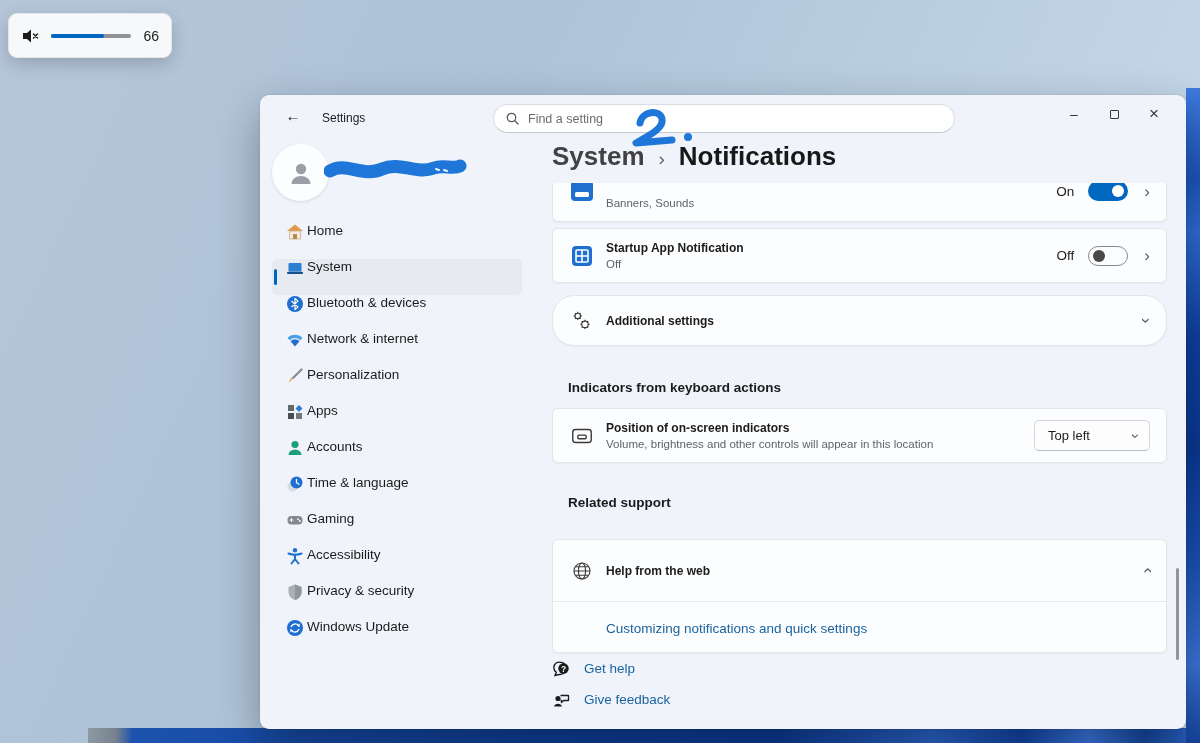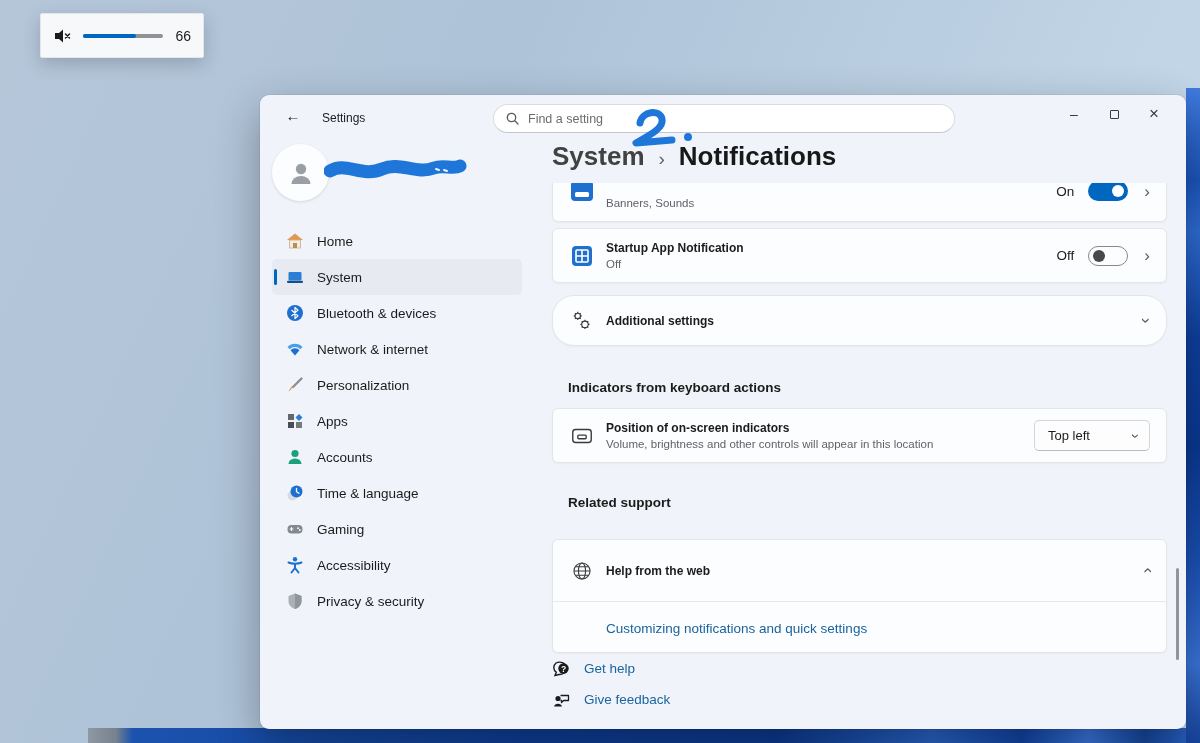--- a/index.html
+++ b/index.html
@@ -11,22 +11,22 @@
   }
   
   .bottom-band { position:absolute; left:88px; right:0; bottom:0; height:15px;
     background:linear-gradient(90deg,#8e98a3 0%,#76828e 2.5%,#1c53ae 4%,#0e3e96 40%,#0c3a90 62%,#2a62c6 76%,#1244a4 84%,#3a74dc 90%,#16489f 95%,#2e66c8 100%);
   }
   .right-band { position:absolute; right:0; top:88px; bottom:0; width:14px;
     background:linear-gradient(180deg,#3f7ade 0%,#1c55bc 14%,#2e6cd4 22%,#0f3f9f 38%,#0b3892 55%,#1a50b4 72%,#3a74d8 88%,#16449e 100%);
   }
   
   .osd { position:absolute; left:8px; top:13px; width:164px; height:45px; background:#f6f8fa;
-    border:1px solid #e3e6ea; border-radius:2px; box-shadow:0 6px 18px rgba(0,0,0,.18);
-    display:flex; align-items:center; padding:0 12px; gap:10px;margin-left:32px; }
+    border:1px solid #e3e6ea; border-radius:9px; box-shadow:0 6px 18px rgba(0,0,0,.18);
+    display:flex; align-items:center; padding:0 12px; gap:10px; }
   .osd .val { font-size:14px; color:#1b1b1b; min-width:18px; text-align:right; }
   .osd .track { position:relative; flex:1; height:4px; border-radius:2px; background:#8f9297; }
   .osd .fill { position:absolute; left:0; top:0; bottom:0; border-radius:2px; background:#0067c0; }
   
   .window { position:absolute; left:260px; top:95px; width:926px; height:634px;
     background:#f0f4fa; border-radius:9px;
     box-shadow:0 16px 44px rgba(0,0,0,.32), 0 0 0 1px rgba(0,0,0,.05); }
   .titlebar-left { position:absolute; left:20px; top:12px; display:flex; align-items:center; gap:16px; }
   .back-btn { font-size:15px; color:#1b1b1b; width:26px; height:22px; text-align:center; cursor:pointer; }
   .app-title { font-size:12px; color:#1b1b1b; }
@@ -39,21 +39,21 @@
     display:flex; align-items:center; padding:0 12px; gap:9px; }
   .searchbox input { border:none; outline:none; flex:1; font-size:12.5px; color:#333; background:transparent;
     font-family:"Liberation Sans",sans-serif; }
   .searchbox input::placeholder { color:#6c6c6c; }
   
   .avatar { position:absolute; left:12px; top:49px; width:57px; height:57px; border-radius:50%;
     background:#fcfdfe; box-shadow:0 1px 3px rgba(0,0,0,.12); display:flex; align-items:center; justify-content:center; }
   .annot { position:absolute; pointer-events:none; }
   
   .nav { position:absolute; left:12px; top:128px; width:250px; }
-  .nav-item { position:relative; height:36px; display:flex; align-items:center; gap:13px;
+  .nav-item { position:relative; height:36px; display:flex; align-items:flex-start; gap:3px;
     padding-left:14px; border-radius:5px; cursor:pointer; }
   .nav-item .lbl { font-size:13.5px; color:#1b1b1b; }
   .nav-item.sel { background:#e7ebf1; }
   .nav-item.sel::before { content:""; position:absolute; left:2px; top:10px; width:3px; height:16px;
     border-radius:2px; background:#0067c0; }
   .nav-ico { width:18px; height:18px; flex:0 0 18px; }
   
   .content { position:absolute; left:292px; top:0; width:615px; height:634px; }
   .crumb { position:absolute; left:0; top:46px; font-size:26px; display:flex; gap:14px; align-items:center; }
   .crumb .parent { color:#424242; font-weight:600; cursor:pointer; }
@@ -223,20 +223,29 @@
         </svg>
       <span class="lbl">Accessibility</span>
     </div>
     <div class="nav-item">
       <svg class="nav-ico" viewBox="0 0 18 18">
           <path d="M9 1.5 L15.5 4 V9 C15.5 13 12.8 15.7 9 17 C5.2 15.7 2.5 13 2.5 9 V4 z" fill="#aab0b6"></path>
           <path d="M9 1.5 L15.5 4 V9 C15.5 13 12.8 15.7 9 17 z" fill="#8f959b"></path>
         </svg>
       <span class="lbl">Privacy &amp; security</span>
     </div>
+    <div class="nav-item">
+      <svg class="nav-ico" viewBox="0 0 18 18">
+          <circle cx="9" cy="9" r="8" fill="#1f6fd0"></circle>
+          <path d="M5.2 7.5 a4.2 4.2 0 0 1 7.3 -0.8 M12.8 10.5 a4.2 4.2 0 0 1 -7.3 0.8" fill="none" stroke="#fff" stroke-width="1.4" stroke-linecap="round"></path>
+          <polygon points="13.6,4.6 13.8,8 10.8,6.7" fill="#fff"></polygon>
+          <polygon points="4.4,13.4 4.2,10 7.2,11.3" fill="#fff"></polygon>
+        </svg>
+      <span class="lbl">Windows Update</span>
+    </div>
   </div>
 
   <div class="content">
     <div class="crumb">
       <span class="parent">System</span>
       <span class="sep">›</span>
       <span class="cur">Notifications</span>
     </div>
 
     <div class="card clipped" style="top:88px;height:39px;">

